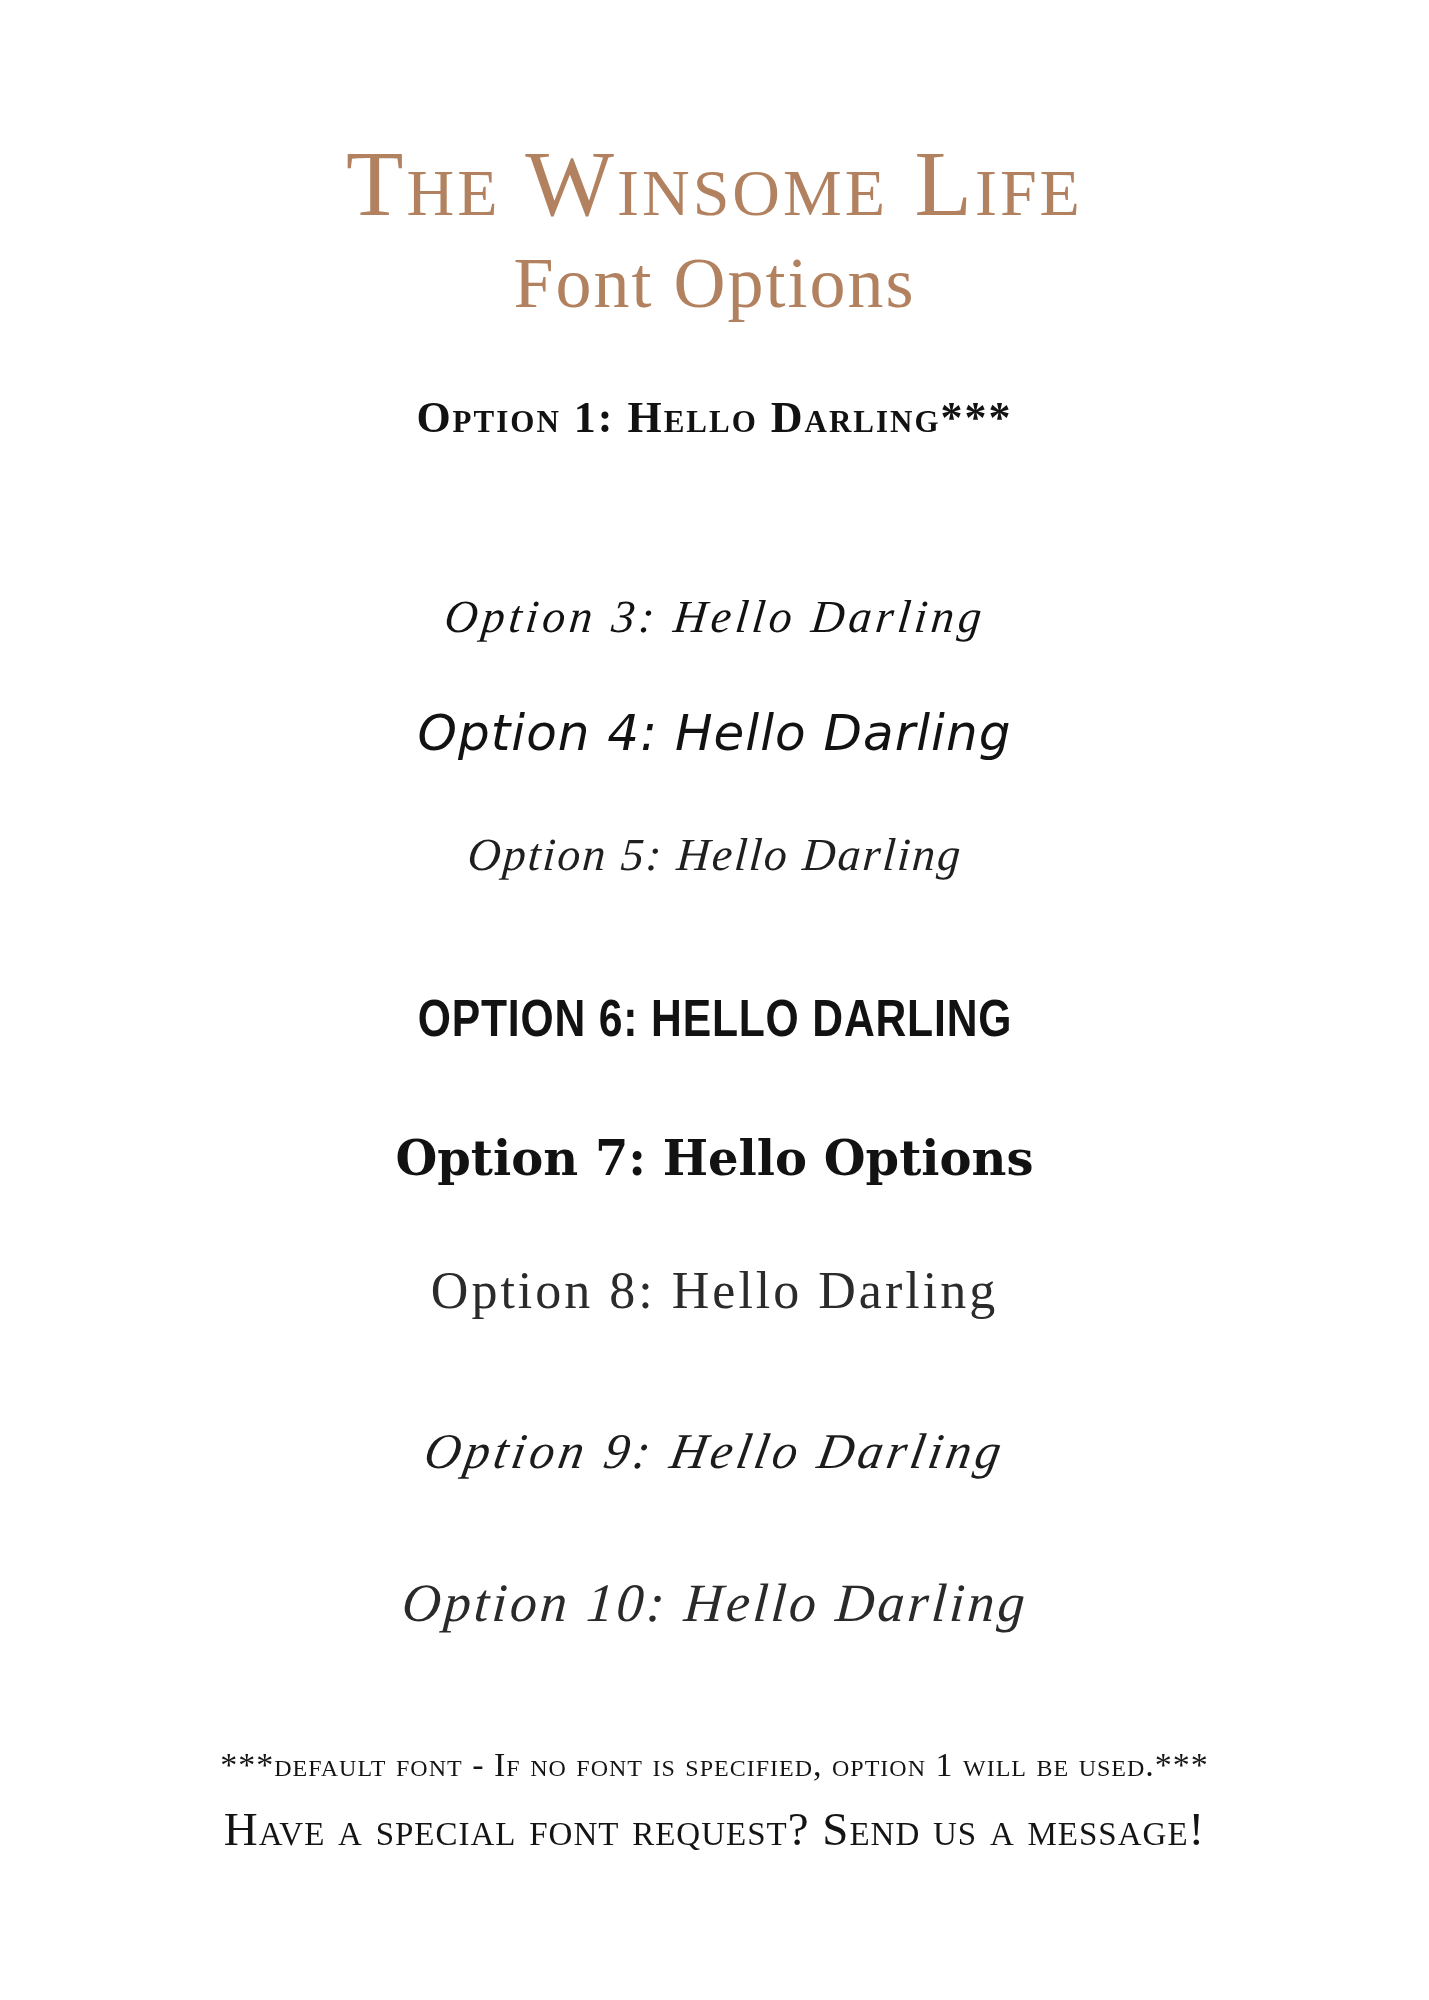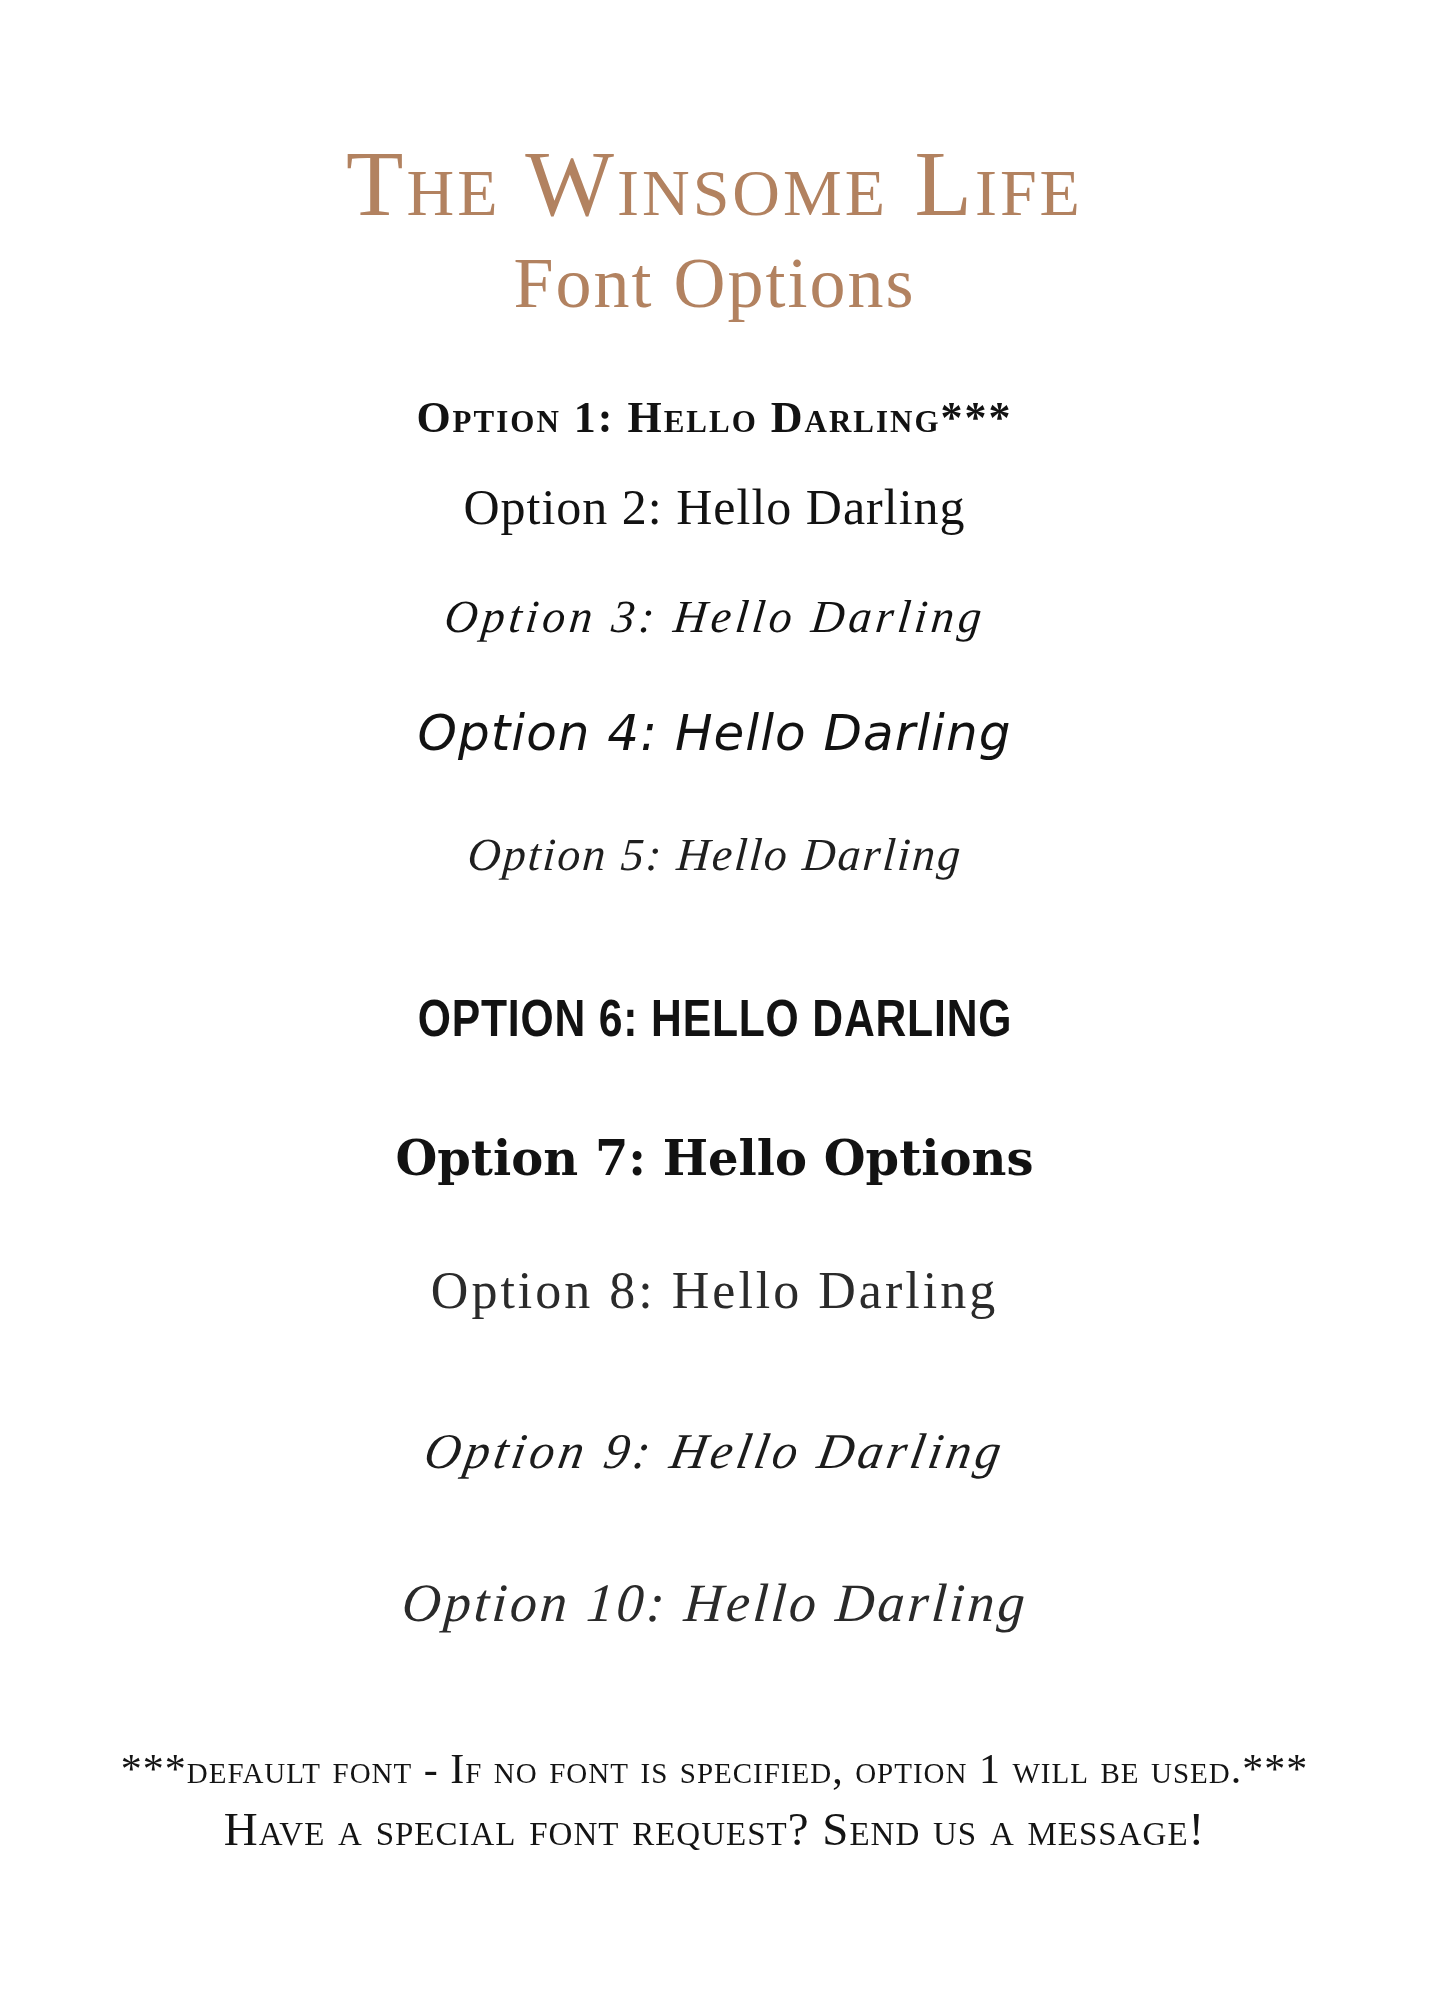--- a/index.html
+++ b/index.html
@@ -109,21 +109,21 @@
     font-style: italic;
     font-size: 54px;
     letter-spacing: 3px;
     color: #2a2a2a;
     transform: translateX(-50%) skewX(-4deg);
   }
   
   .footer-note {
     top: 1746px;
     font-variant: small-caps;
-    font-size: 42px;
+    font-size: 34px;
     letter-spacing: 1px;
     color: #141414;
   }
   .footer-cta {
     top: 1804px;
     font-variant: small-caps;
     font-size: 47px;
     letter-spacing: 1px;
     color: #141414;
   }
@@ -132,21 +132,20 @@
 <body>
 
 <div class="page">
 
   <div class="row title">The Winsome Life</div>
 
   <div class="row subtitle">Font Options</div>
 
   <div class="row o1">Option 1: Hello Darling***</div>
 
-  <div class="row o2">Option 2: Hello Darling</div>
 
   <div class="row o3">Option 3: Hello Darling</div>
 
   <div class="row o4">Option 4: Hello Darling</div>
 
   <div class="row o5">Option 5: Hello Darling</div>
 
   <div class="row o6">Option 6: Hello Darling</div>
 
   <div class="row o7">Option 7: Hello Options</div>

